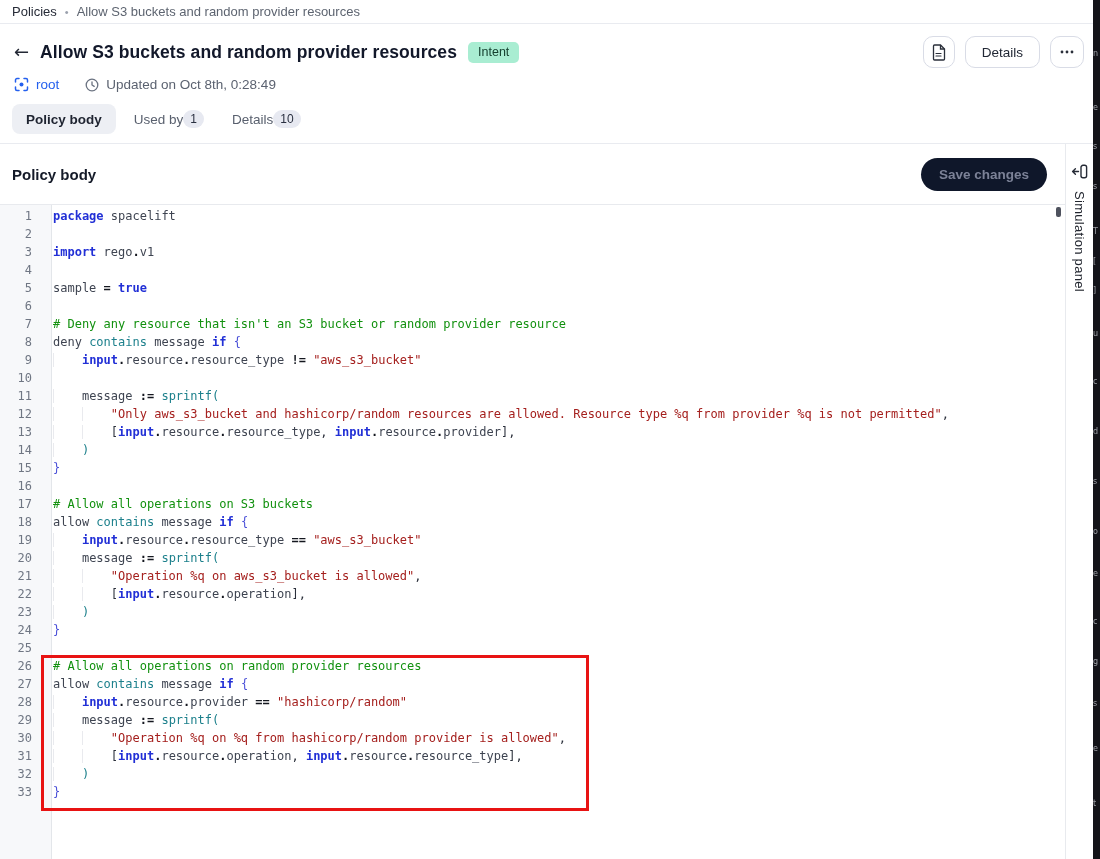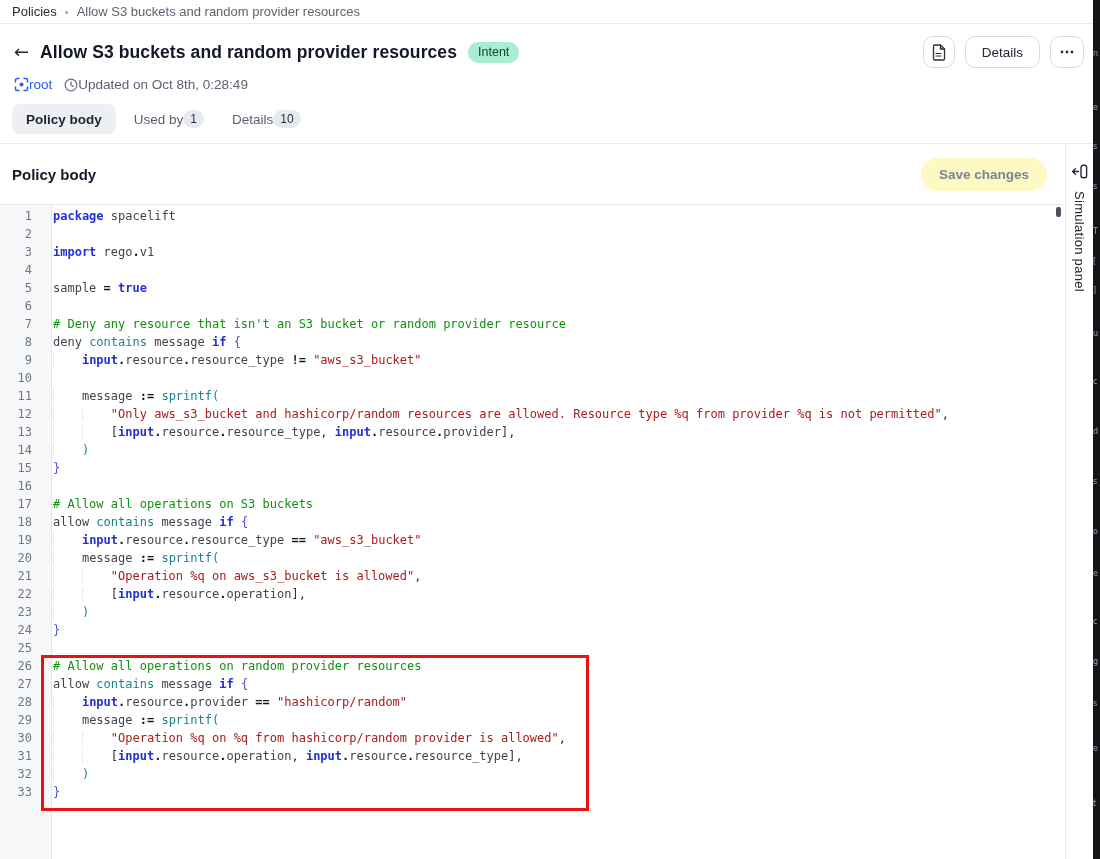--- a/index.html
+++ b/index.html
@@ -13,47 +13,47 @@
     border-bottom:1px solid #e9ebf0; font-size:13px; }
   .crumb-root { color:#262b37; font-weight:500; cursor:pointer; }
   .crumb-sep { color:#9aa0ac; font-size:11px; }
   .crumb-cur { color:#5d6470; }
   
   .titlerow { display:flex; align-items:center; gap:11px; padding:12px 16px 0 14px; height:44px; }
   .backarrow { font-family:"DejaVu Sans",sans-serif; font-size:18px; color:#23283
 5; color:#232835; cursor:pointer; line-height:1; }
   .pagetitle { font-size:17.5px; font-weight:700; color:#12182a; letter-spacing:.1px; }
   .intent-badge { background:#a9edd2; color:#15402f; font-size:12.5px; font-weight:500;
-    padding:3px 10px; border-radius:10px; line-height:1.2; }
+    padding:3px 10px; border-radius:5px; line-height:1.2; }
   .hdr-actions { margin-left:auto; display:flex; gap:10px; align-items:center; }
   .btn { display:flex; align-items:center; justify-content:center; height:32px;
     background:#fff; border:1px solid #d9dce6; border-radius:10px; cursor:pointer;
     font-size:13.5px; font-weight:500; color:#222835; }
   .btn-icon { width:32px; }
   .btn-details { padding:0 16px; }
   .btn-more { width:34px; }
-  .metarow { display:flex; align-items:center; padding:9px 14px 0; font-size:13.5px; }
+  .metarow { display:flex; align-items:center; gap:7px; padding:9px 14px 0; font-size:13.5px; }
   .space-link { color:#2460ee; font-weight:500; cursor:pointer; }
   .meta-gap { width:12px; }
   .updated { color:#5b6270; }
   
   .tabsrow { display:flex; align-items:center; gap:8px; margin:12px 12px 0; height:30px; }
   .tab-active { background:#edeff4; border-radius:8px; padding:0 14px; height:30px;
     display:flex; align-items:center; font-size:13.5px; font-weight:600; color:#1e2330; cursor:pointer; }
   .tab { display:flex; align-items:center; padding:0 10px; height:30px;
     font-size:13.5px; color:#59606e; cursor:pointer; }
   .tab-badge { background:#e7e9f1; color:#2a3040; border-radius:10px; font-size:12px;
     padding:2px 7px; line-height:1.2; min-width:18px; text-align:center; }
   .header-sep { border-bottom:1px solid #e9ebf0; margin-top:9px; }
   
   .content { display:flex; height:716px; }
   .main { width:1066px; border-right:1px solid #e8eaee; }
   .panelhdr { height:60px; display:flex; align-items:center; padding:0 18px 0 12px; }
   .paneltitle { font-size:15px; font-weight:700; color:#141a28; }
-  .save-btn { margin-left:auto; background:#fef9c3; color:#7c8297; border:none;
+  .save-btn { margin-left:auto; background:#0f172a; color:#7c8297; border:none;
     height:33px; padding:0 18px; border-radius:17px; font-size:13.5px; font-weight:600;
     font-family:"Liberation Sans",sans-serif; cursor:default; }
   
   #editor-body { position:relative; height:655px; border-top:1px solid #e8eaee; overflow:hidden; }
   #gutter-bg { position:absolute; left:0; top:0; bottom:0; width:52px; background:#f7f8fa;
     border-right:1px solid #e3e6ea; }
   #code-lines { position:relative; padding-top:2px; }
   .cl { display:flex; height:18px; }
   .ln { flex:none; width:52px; padding-right:20px; text-align:right;
     font-family:"DejaVu Sans Mono",monospace; font-size:12px; line-height:18px; color:#6f7683; }

